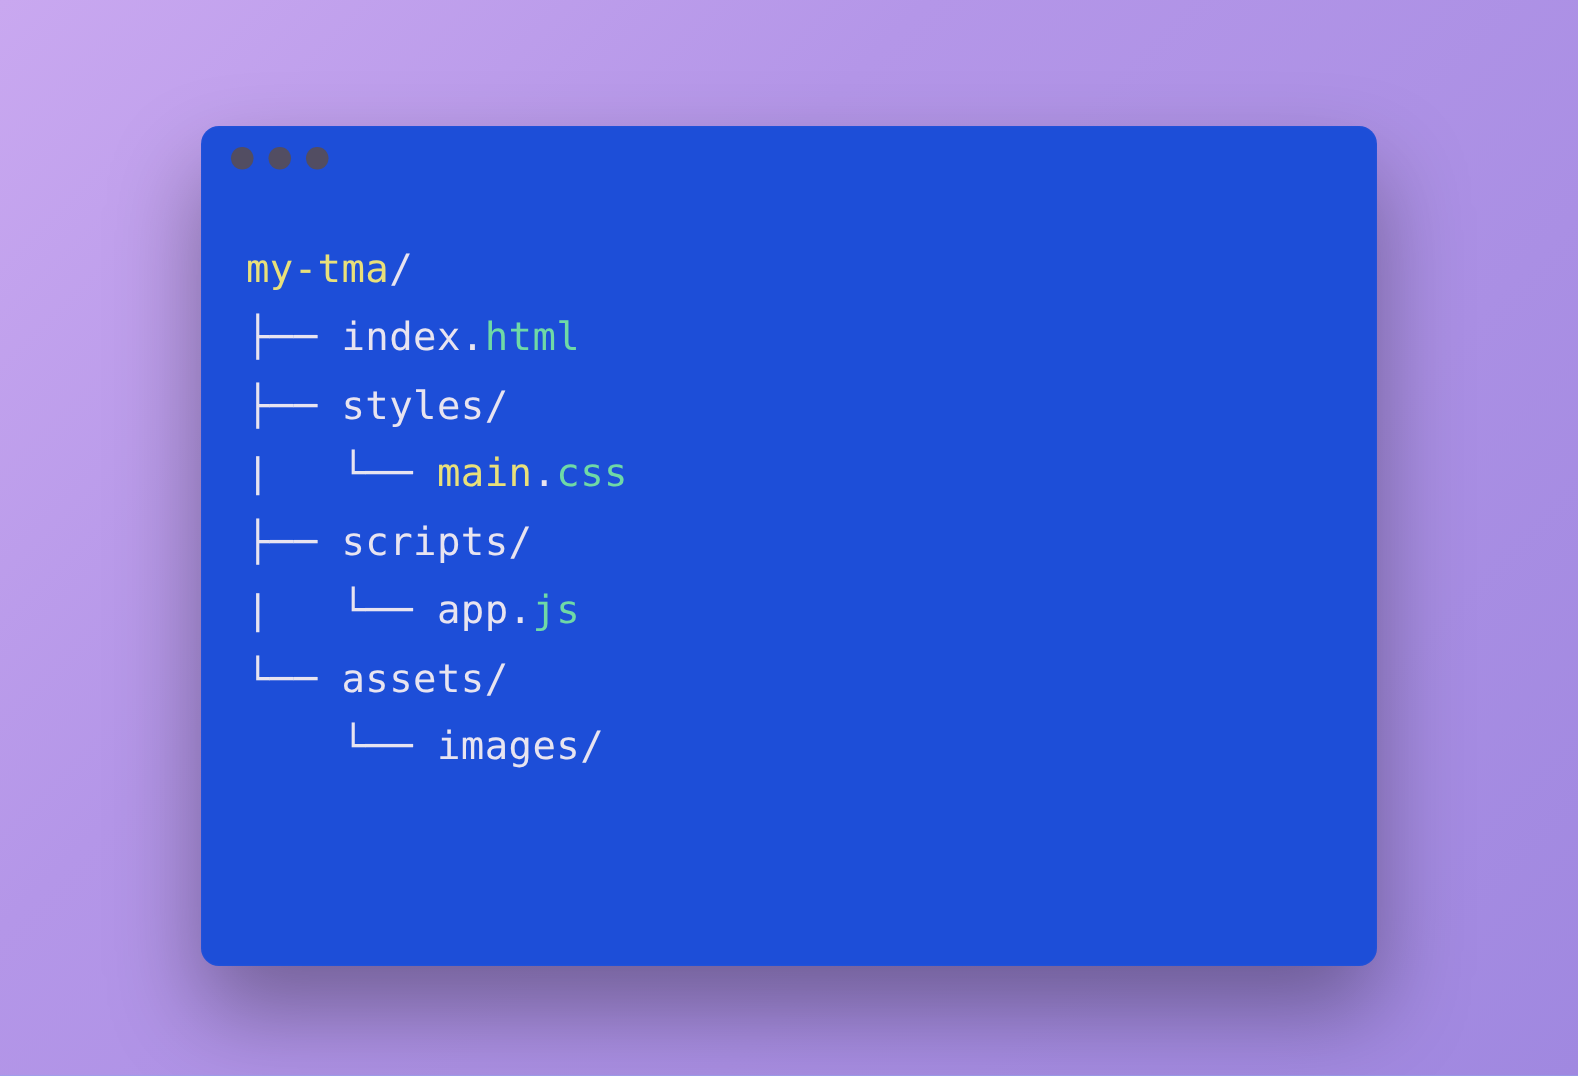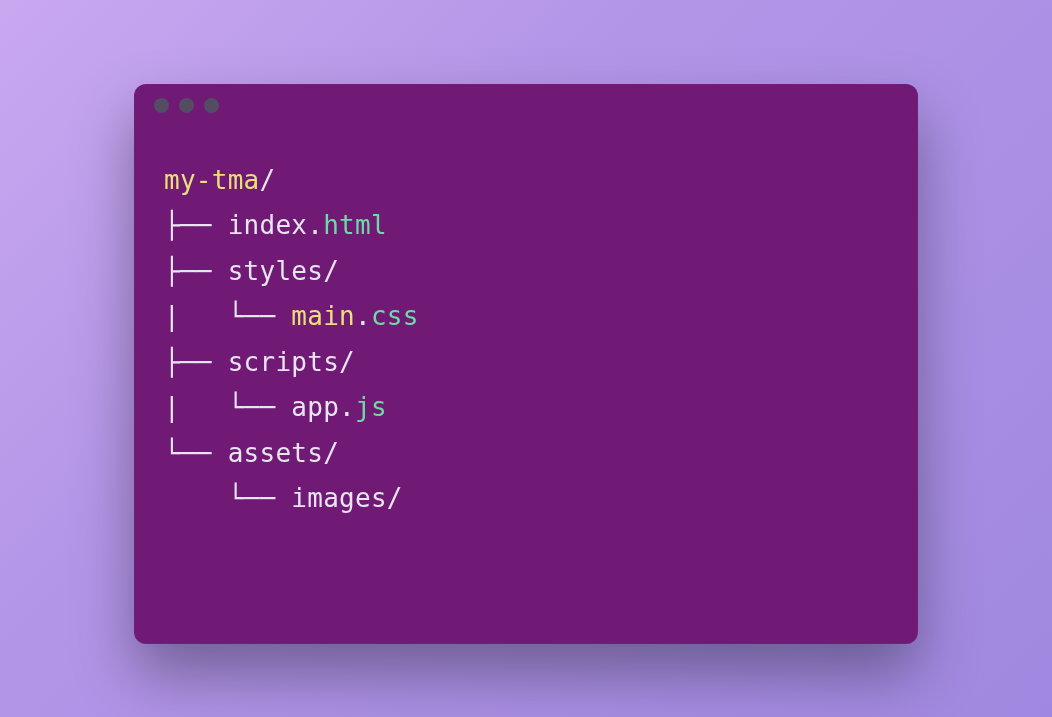--- a/index.html
+++ b/index.html
@@ -15,21 +15,21 @@
       display: flex;
       align-items: center;
       justify-content: center;
       font-family: 'SF Mono', 'Monaco', 'Menlo', 'Consolas', monospace;
       overflow: hidden;
     }
 
     .terminal-window {
       width: 784px;
       height: 560px;
-      background: #701a75;
+      background: #1d4ed8;
       border-radius: 12px;
       box-shadow: 0 30px 60px rgba(0, 0, 0, 0.35), 0 0 0 1px rgba(255,255,255,0.02) inset;
       overflow: hidden;
       position: relative;
       margin-top: 10px;
     }
 
     .titlebar {
       height: 44px;
       display: flex;

